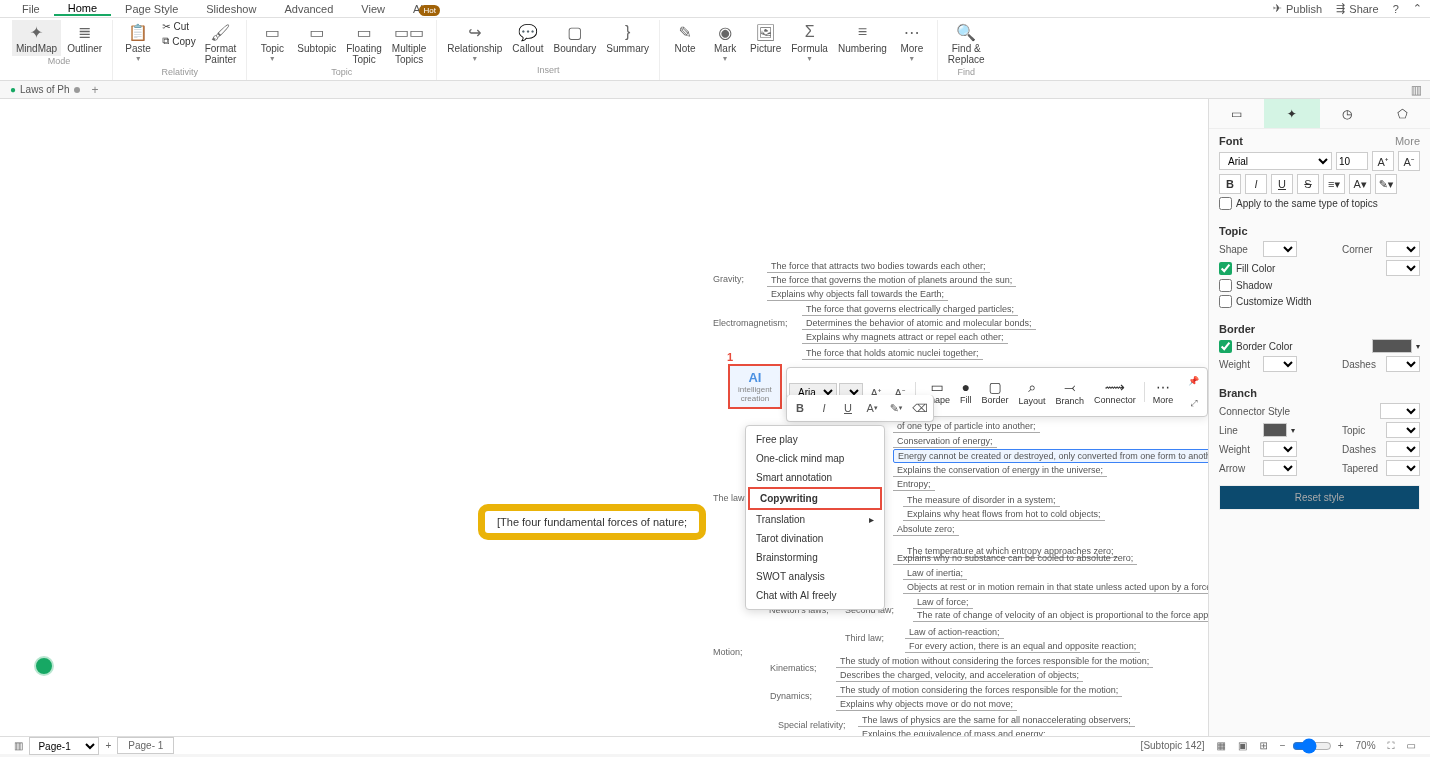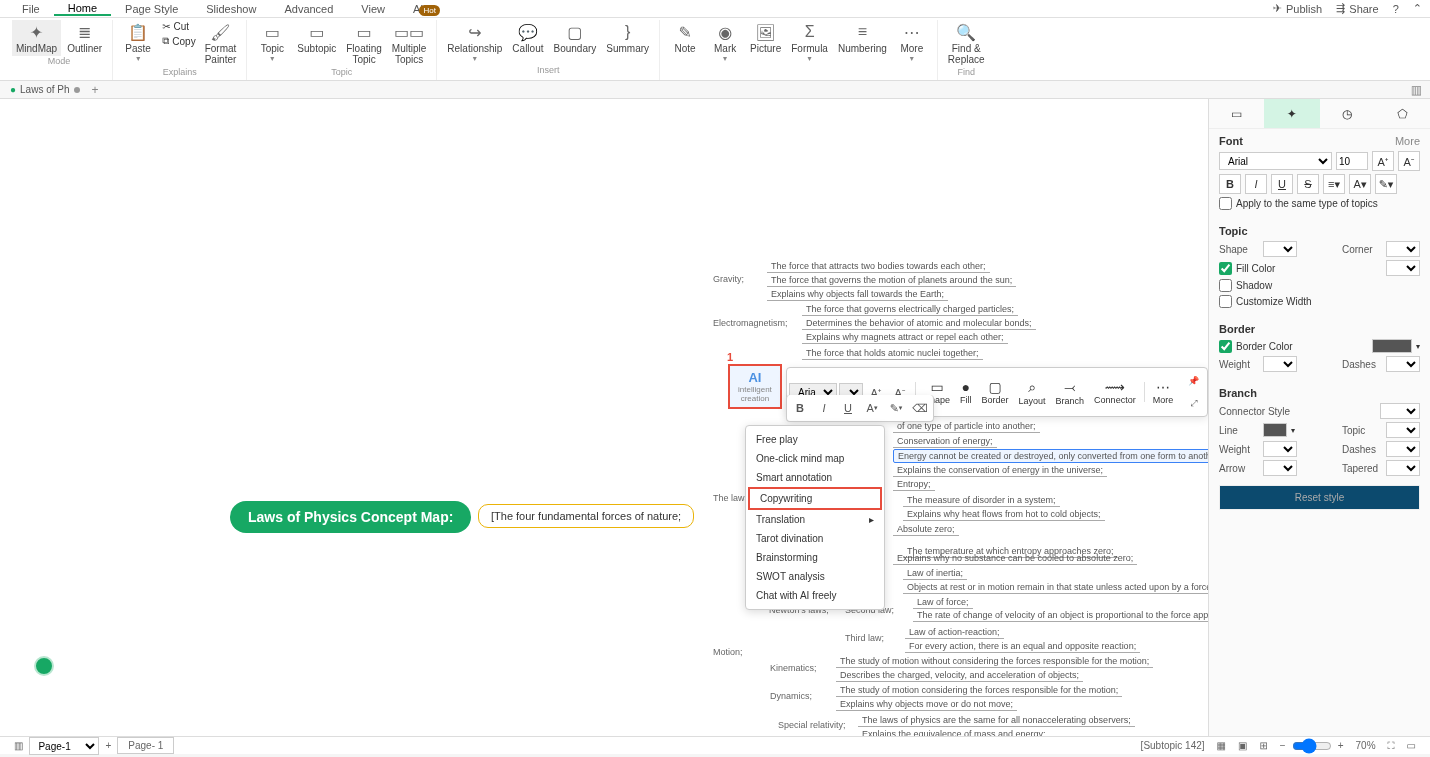--- a/index.html
+++ b/index.html
@@ -48,41 +48,41 @@
 .rselect { border: 1px solid #ccc; background: #fff; font-size: 10px; padding: 2px 4px; flex: 1; height: 18px; }
 .rnum { width: 32px; border: 1px solid #ccc; padding: 2px; font-size: 10px; height: 18px; }
 .fbtn { width: 22px; height: 20px; border: 1px solid #ccc; background: #fff; display: flex; align-items: center; justify-content: center; font-size: 11px; cursor: pointer; }
 .chk { display: flex; align-items: center; gap: 4px; font-size: 10px; margin: 3px 0; }
 .chk input { accent-color: #17a864; }
 .colorswatch { width: 40px; height: 14px; border: 1px solid #ccc; background: #555; }
 .lblsm { font-size: 10px; color: #555; min-width: 40px; }
 .ddsm { border: 1px solid #ccc; background: #fff; width: 34px; height: 16px; font-size: 9px; }
 .resetbtn { width: 100%; padding: 6px; text-align: center; font-size: 10px; color: #aaa; border: 1px solid #eee; background: #0c4a6e; cursor: pointer; margin-top: 6px; }
 .rootnode { position: absolute; background: #17a864; color: #fff; font-size: 14px; font-weight: bold; padding: 8px 18px; border-radius: 18px; }
-.subnode { position: absolute; font-size: 11px; padding: 5px 12px; border: 1px solid #eab308; border-radius: 10px; background: #fff; }
+.subnode { position: absolute; font-size: 11px; padding: 5px 12px; border: 7px solid #eab308; border-radius: 10px; background: #fff; }
 .leaf { position: absolute; font-size: 9px; color: #555; border-bottom: 1px solid #aaa; padding: 1px 4px; white-space: nowrap; }
 .leaf.sel { border: 1px solid #3b82f6; background: #eef5ff; border-radius: 2px; }
 .lbl2 { position: absolute; font-size: 9px; color: #666; }
 
 
 .ftbar { position: absolute; display: flex; background: #fff; border: 1px solid #ccc; border-radius: 4px; box-shadow: 0 2px 8px rgba(0,0,0,0.1); padding: 2px; align-items: center; gap: 2px; }
 .ftbar .fsel { border: 1px solid #ccc; font-size: 10px; padding: 2px 4px; width: 48px; height: 18px; }
 .ftbar .fnum { border: 1px solid #ccc; font-size: 10px; padding: 2px; width: 24px; height: 18px; }
 .ftbar .fico { width: 22px; height: 22px; display: flex; align-items: center; justify-content: center; font-size: 11px; cursor: pointer; color: #555; border-radius: 2px; }
 .ftbar .sep { width: 1px; height: 20px; background: #ddd; margin: 0 2px; }
 .ftbar .fbtn2 { display: flex; flex-direction: column; align-items: center; font-size: 9px; padding: 0 4px; cursor: pointer; }
 .ftbar .fbtn2 .i { font-size: 14px; }
 
 
 .aibtn { position: absolute; border: 2px solid #e74c3c; padding: 4px 8px; background: #eef5ff; text-align: center; cursor: pointer; }
 .aibtn .t { color: #4a90e2; font-size: 13px; font-weight: bold; }
 .aibtn .s { font-size: 8px; color: #888; }
 .aimenu { position: absolute; background: #fff; border: 1px solid #ccc; border-radius: 4px; box-shadow: 0 2px 10px rgba(0,0,0,0.15); width: 140px; padding: 4px 0; }
 .aimenu .ai-item { padding: 4px 10px; font-size: 10px; cursor: pointer; display: flex; justify-content: space-between; align-items: center; }
-.aimenu .ai-item.hl { border: 2px solid #e74c3c; margin: 0 2px; }
+.aimenu .ai-item.hl { border: 2px solid #e74c3c; margin: 0 2px; font-weight: bold; }
 
 
 .statusbar { display: flex; align-items: center; height: 18px; background: #fff; border-top: 1px solid #ddd; padding: 0 8px; font-size: 10px; color: #666; }
 .statusbar .spacer { flex: 1; }
 .statusbar .sitem { padding: 0 6px; cursor: pointer; display: flex; align-items: center; gap: 2px; }
 .zoomslider { width: 40px; }
 .fab { position: absolute; left: 34px; bottom: 60px; width: 20px; height: 20px; border-radius: 50%; background: #17a864; border: 2px solid #b8e6d0; }
 .numtag { position: absolute; color: #e74c3c; font-weight: bold; font-size: 11px; }
 </style>
 </head>
@@ -139,21 +139,21 @@
             <span>⧉</span>
             <span>Copy</span>
           </div>
       </div>
       <div class="rbtn">
           <div class="ico">🖌</div>
           <div class="lbl" style="white-space:pre-line">Format
 Painter</div>
         </div>
     </div>
-    <div class="rgrouplbl">Explains</div>
+    <div class="rgrouplbl">Relativity</div>
   </div>
   <div class="rgroup">
     <div class="rbtns">
       <div class="rbtn">
           <div class="ico">▭</div>
           <div class="lbl">Topic</div>
           <div class="dd">▾</div>
         </div>
       <div class="rbtn">
           <div class="ico">▭</div>
@@ -244,21 +244,20 @@
       <span>Laws of Ph</span>
       <span class="dot"></span>
     </div>
   <div class="add">+</div>
   <div class="rtool">▥</div>
 </div>
 
 <div class="main">
   <div class="canvas">
 
-    <div class="rootnode" style="left:230px;top:402px">Laws of Physics Concept Map:</div>
     <div class="subnode" style="left:478px;top:405px">[The four fundamental forces of nature;</div>
 
     <div class="lbl2" style="left:713px;top:175px">Gravity;</div>
     <div class="lbl2" style="left:713px;top:219px">Electromagnetism;</div>
     <div class="lbl2" style="left:713px;top:394px">The laws;</div>
     <div class="lbl2" style="left:713px;top:548px">Motion;</div>
     <div class="lbl2" style="left:713px;top:636px">Relativity;</div>
     <div class="lbl2" style="left:769px;top:506px">Newton's laws;</div>
     <div class="lbl2" style="left:845px;top:506px">Second law;</div>
     <div class="lbl2" style="left:845px;top:534px">Third law;</div>

